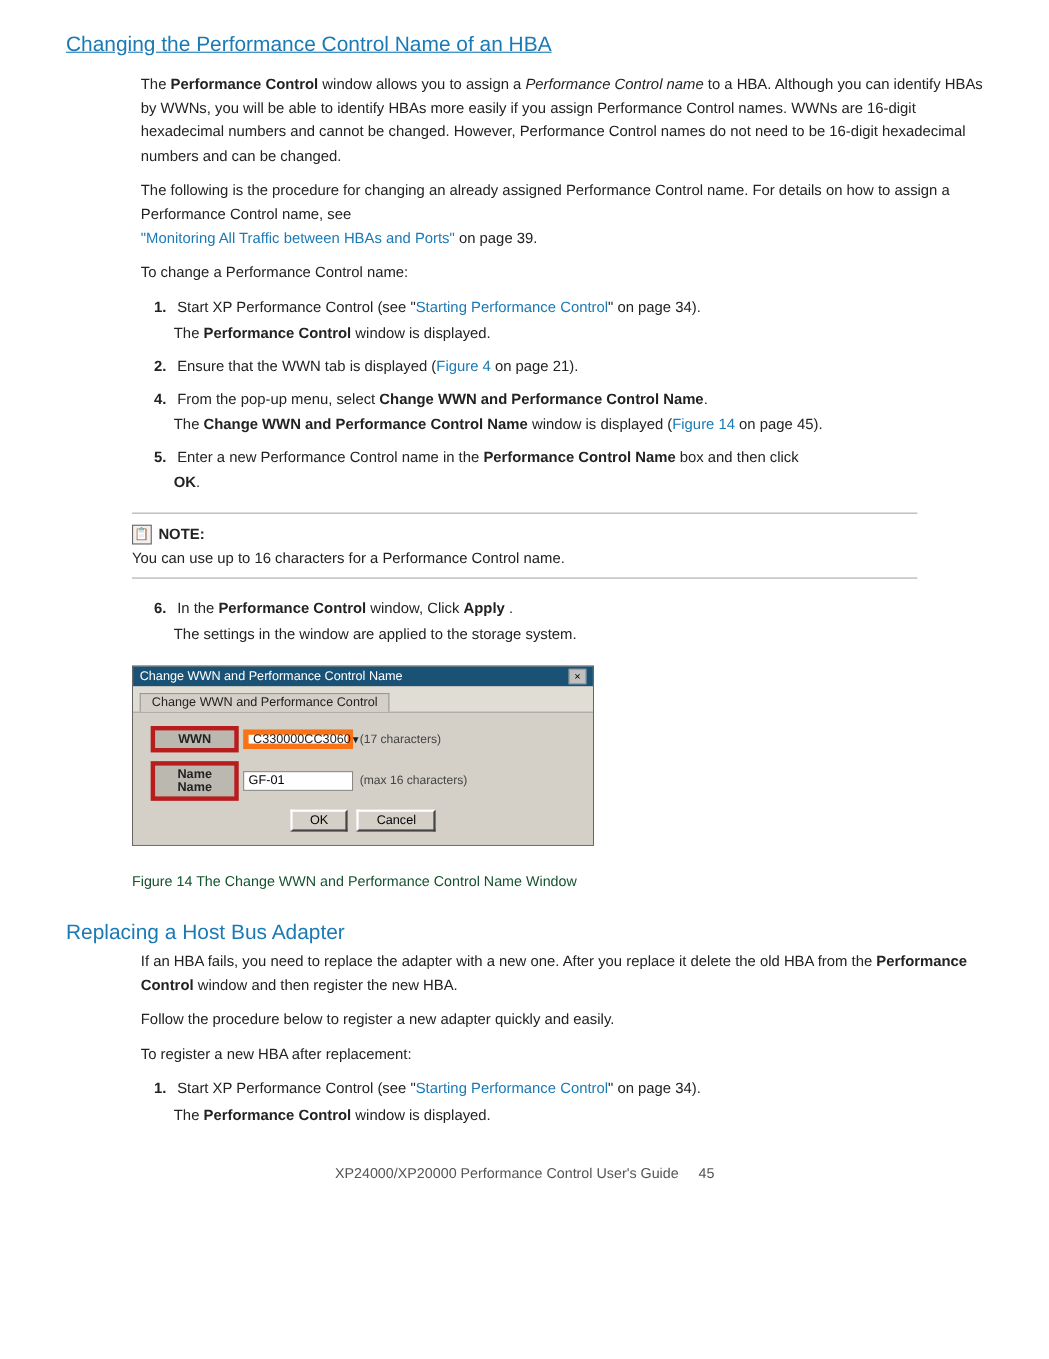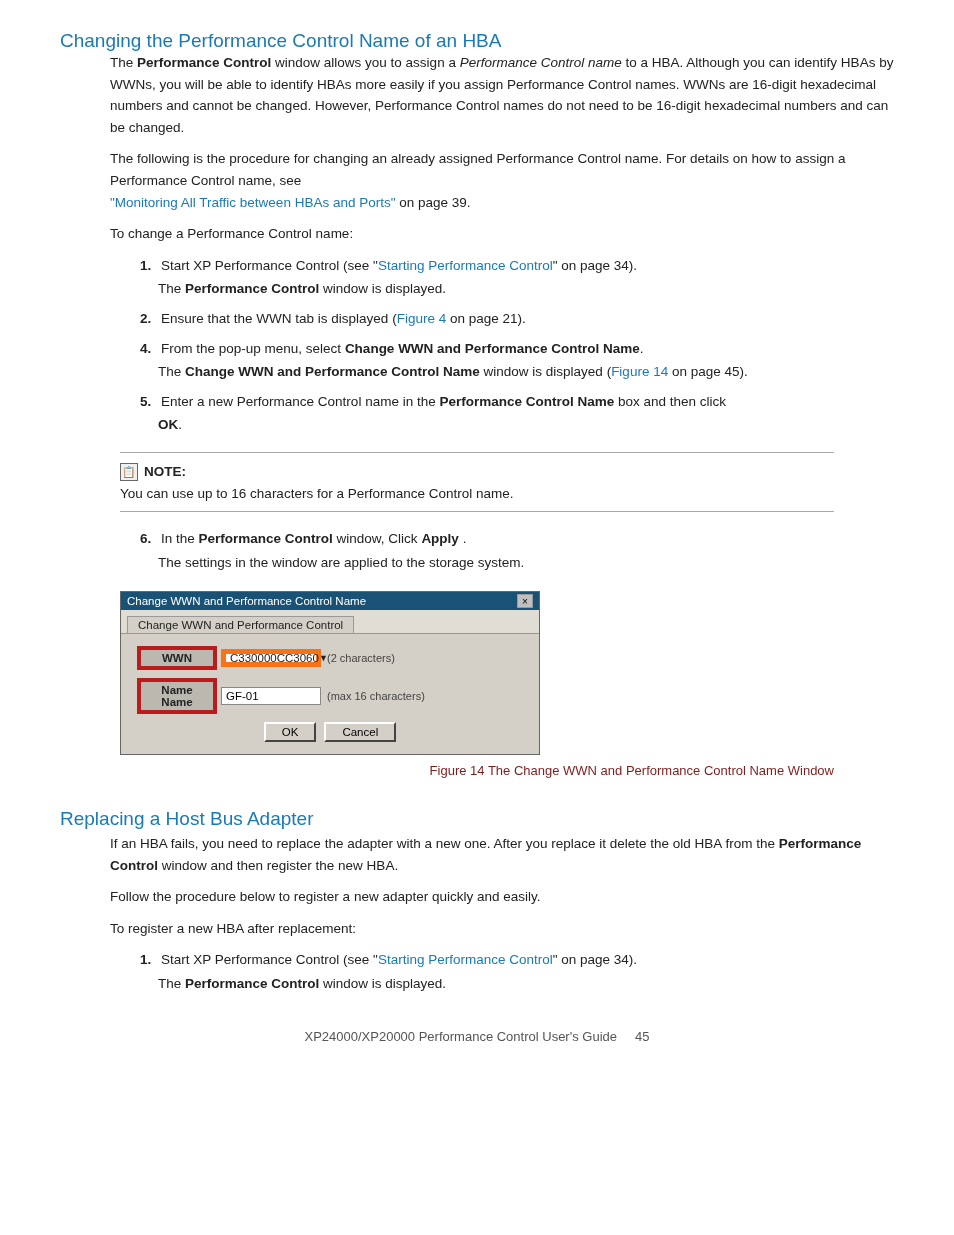--- a/index.html
+++ b/index.html
@@ -9,31 +9,33 @@
       font-size: 13.5px;
       color: #222;
       width: 954px;
       min-height: 1235px;
       padding: 30px 60px 40px 60px;
     }
     .section-title {
       color: #1a7ab5;
       font-size: 19px;
       font-weight: normal;
+      margin-bottom: 14px;
       margin-top: 0;
+      text-decoration: underline;
     }
     .section-title-2 {
       color: #1a7ab5;
       font-size: 19px;
       font-weight: normal;
       margin-bottom: 3px;
       margin-top: 30px;
     }
     .body-text {
-      margin-left: 50px;
+      margin-left: 68px;
       margin-bottom: 10px;
       line-height: 1.6;
     }
     .link {
       color: #1a7ab5;
       text-decoration: none;
     }
     .bold { font-weight: bold; }
     .italic { font-style: italic; }
     ol.steps {
@@ -178,25 +180,24 @@
       border-left-color: #fff;
       border-right-color: #444;
       border-bottom-color: #444;
       padding: 2px 16px;
       font-size: 11.5px;
       cursor: pointer;
       min-width: 50px;
       text-align: center;
     }
     .figure-caption {
-      color: #7f1d1d;
+      color: #14532d;
       font-size: 13px;
-      margin-top: 8px;
+      margin-top: 24px;
       margin-bottom: 10px;
-      text-align: right;
     }
     .page-footer {
       margin-top: 34px;
       text-align: center;
       color: #555;
       font-size: 13px;
       border-top: none;
     }
     .hba-icon {
       display: inline-block;
@@ -285,21 +286,21 @@
     </div>
 
     <div class="figure-content">
 
       <div class="figure-row">
         <span class="figure-label">WWN</span>
         <div class="figure-dropdown">
           <span>C330000CC3060</span>
           <span style="font-size:9px;">▼</span>
         </div>
-        <span class="figure-hint">(2 characters)</span>
+        <span class="figure-hint">(17 characters)</span>
       </div>
 
       <div class="figure-row">
         <span class="figure-label">Name Name</span>
         <input class="figure-input" type="text" value="GF-01" style="width: 100px;">
         <span class="figure-hint">(max 16 characters)</span>
       </div>
 
       <div class="figure-btns">
         <button class="figure-btn">OK</button>

